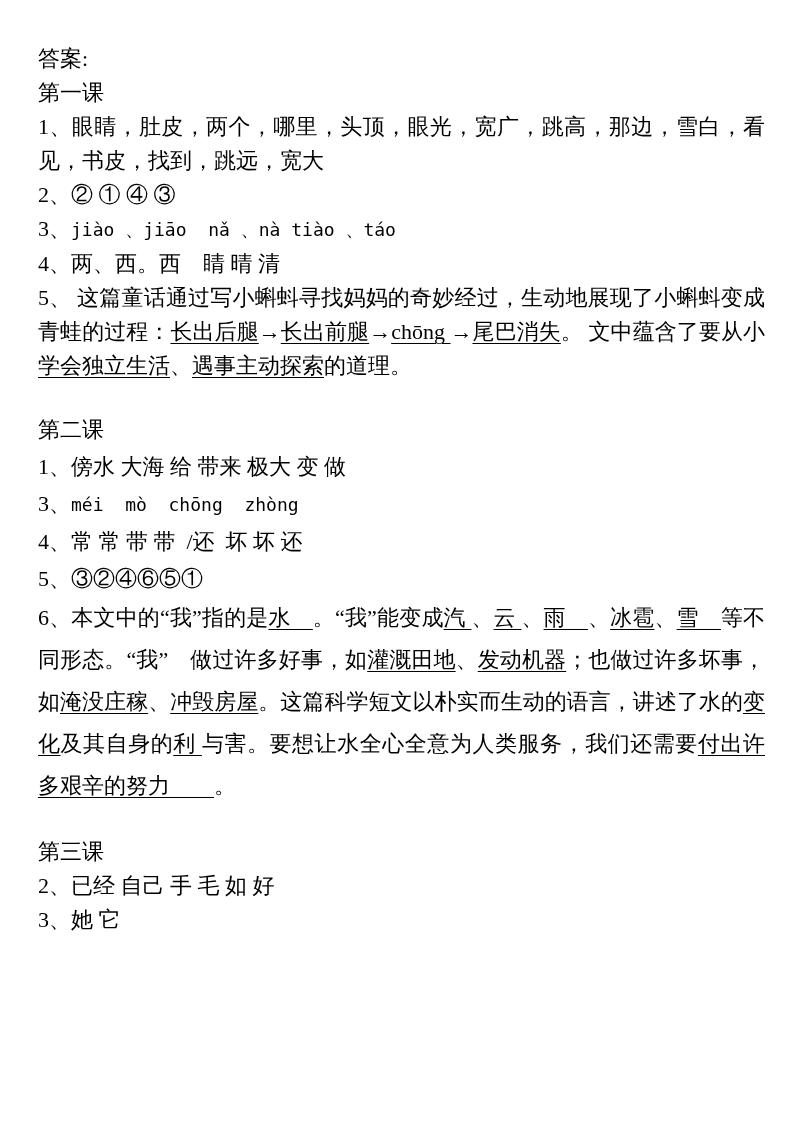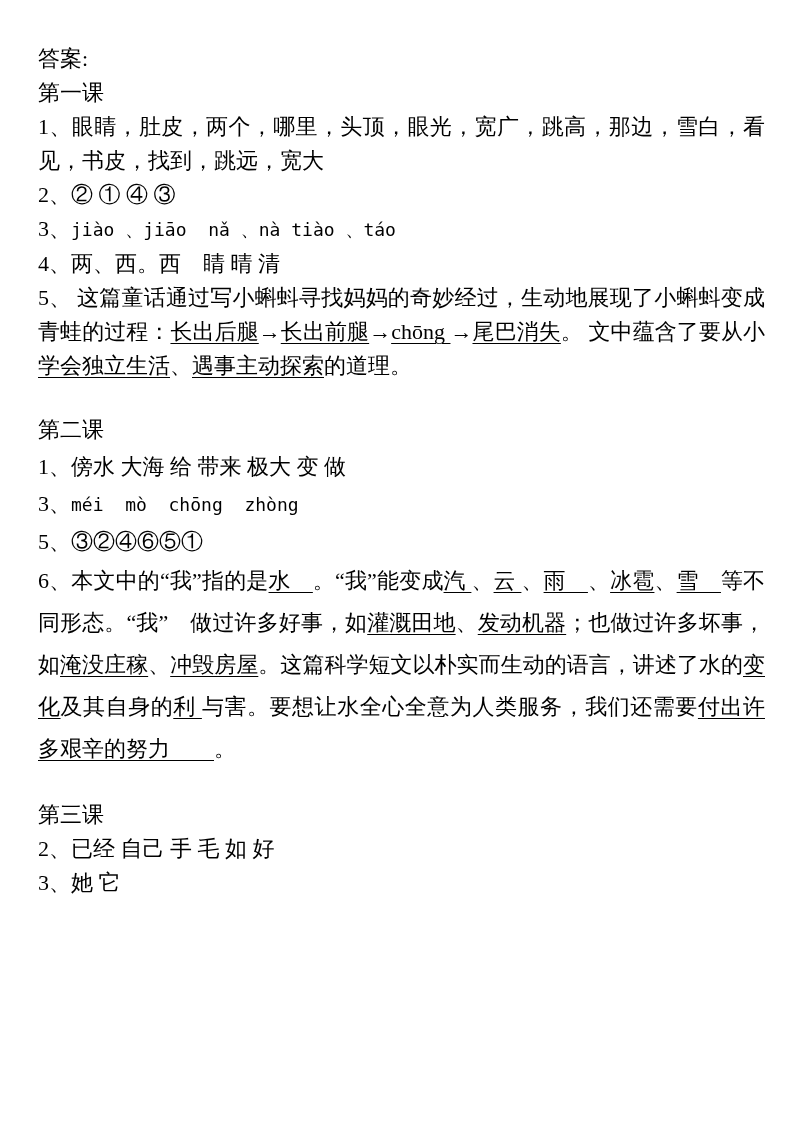--- a/index.html
+++ b/index.html
@@ -69,20 +69,21 @@
           <p class="para answer"><span>4、两、西。西　睛 晴 清</span></p>
           <p class="para answer"><span>5、 这篇童话通过写小蝌蚪寻找妈妈的奇妙经过，生动地展现了小蝌蚪变成青蛙的过程：</span><span class="u">长出后腿</span><span>→</span><span class="u">长出前腿</span><span>→</span><span class="u">chōng </span><span>→</span><span class="u">尾巴消失</span><span>。 文中蕴含了要从小</span><span class="u">学会独立生活</span><span>、</span><span class="u">遇事主动探索</span><span>的道理。</span></p>
         </div>
   </section>
 
   <section class="section">
     <p class="para heading">第二课</p>
     <div class="lines">
           <p class="para answer"><span>1、傍水 大海 给 带来 极大 变 做</span></p>
           <p class="para answer"><span>3、</span><span class="pinyin">méi  mò  chōng  zhòng</span></p>
+          <p class="para answer"><span>4、常 常 带 带  /还  坏 坏 还</span></p>
           <p class="para answer"><span>5、③②④⑥⑤①</span></p>
           <p class="para answer loose"><span>6、本文中的“我”指的是</span><span class="u">水　</span><span>。“我”能变成</span><span class="u">汽 </span><span>、</span><span class="u">云 </span><span>、</span><span class="u">雨　</span><span>、</span><span class="u">冰雹</span><span>、</span><span class="u">雪　</span><span>等不同形态。“我”　做过许多好事，如</span><span class="u">灌溉田地</span><span>、</span><span class="u">发动机器</span><span>；也做过许多坏事，如</span><span class="u">淹没庄稼</span><span>、</span><span class="u">冲毁房屋</span><span>。这篇科学短文以朴实而生动的语言，讲述了水的</span><span class="u">变化</span><span>及其自身的</span><span class="u">利 </span><span>与害。要想让水全心全意为人类服务，我们还需要</span><span class="u">付出许多艰辛的努力　　</span><span>。</span></p>
         </div>
   </section>
 
   <section class="section">
     <p class="para heading">第三课</p>
     <div class="lines">
           <p class="para answer"><span>2、已经 自己 手 毛 如 好</span></p>
           <p class="para answer"><span>3、她 它</span></p>

